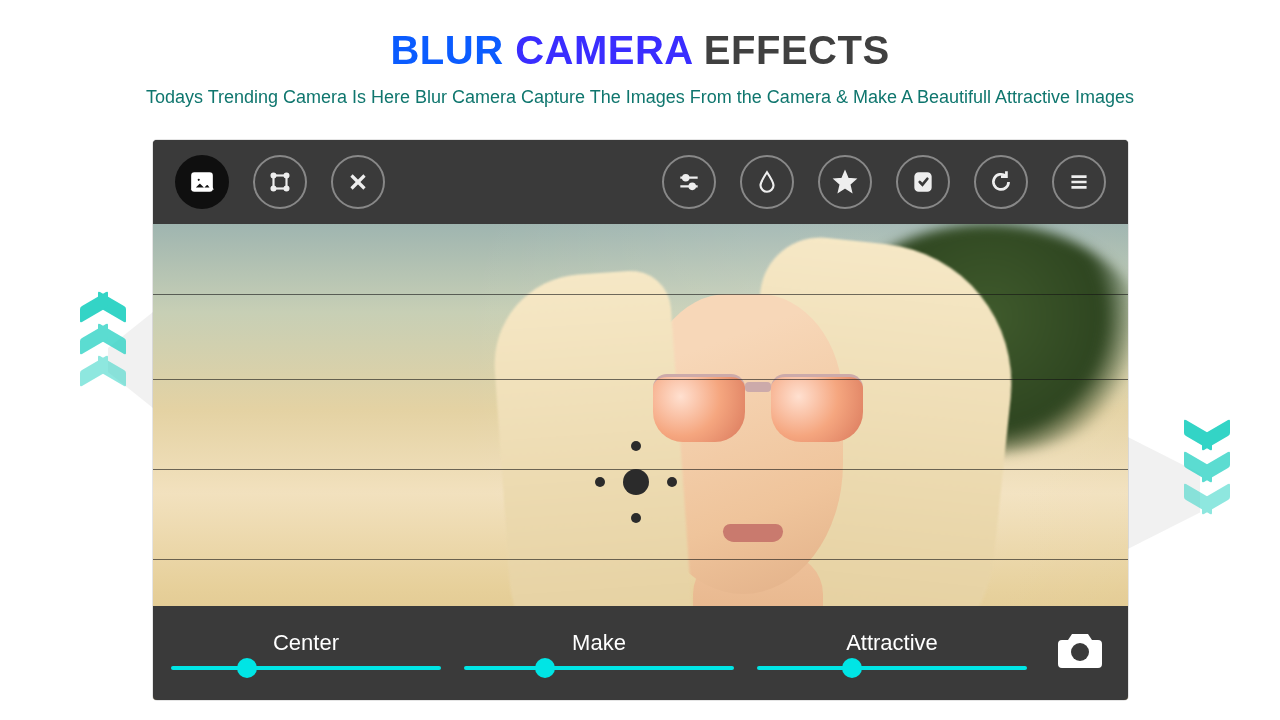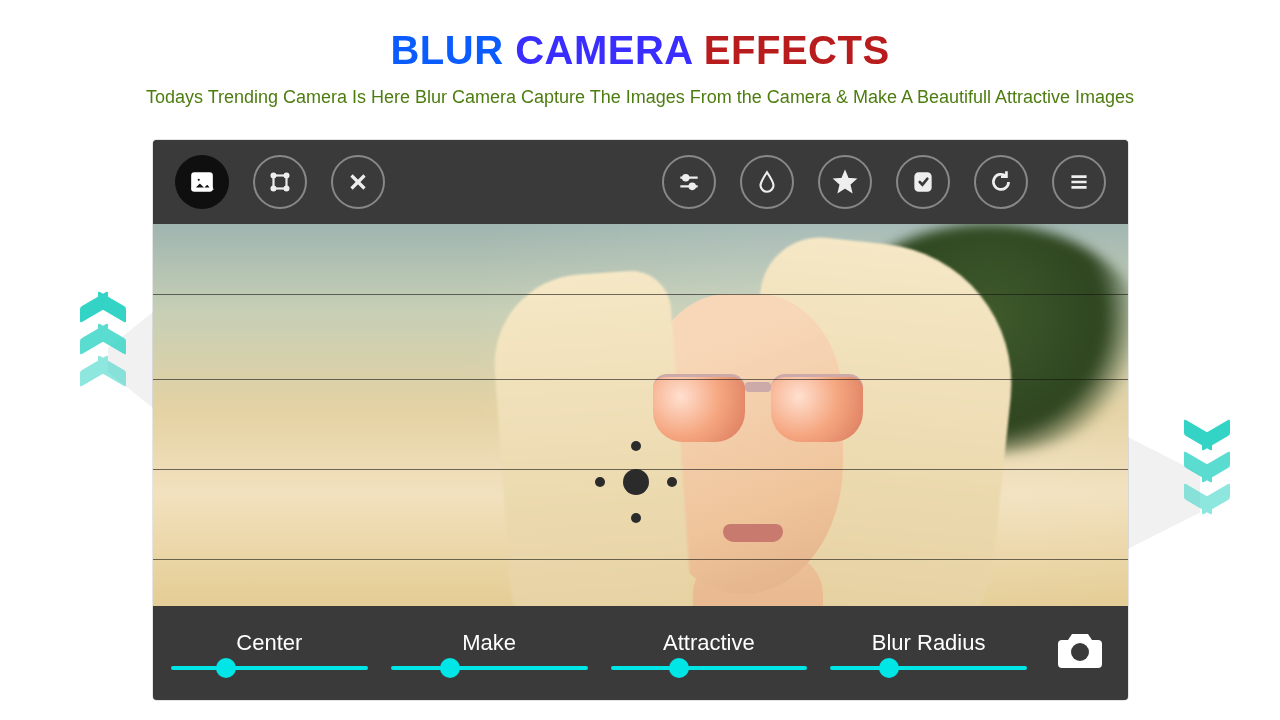--- a/index.html
+++ b/index.html
@@ -13,25 +13,25 @@
   }
   .title {
     text-align: center;
     font-size: 40px;
     font-weight: 800;
     margin-top: 28px;
     letter-spacing: 0.5px;
   }
   .title .w1 { color: #0b5cff; }
   .title .w2 { color: #3a2dff; }
-  .title .w3 { color: #b91c1c; }
+  .title .w3 { color: #404040; }
   .subtitle {
     text-align: center;
     font-size: 18px;
-    color: #4d7c0f;
+    color: #0f766e;
     margin-top: 14px;
     font-weight: 500;
   }
   .device-frame {
     position: absolute;
     left: 153px;
     top: 140px;
     width: 975px;
     height: 560px;
     background: #3a3a3a;
@@ -378,26 +378,20 @@
       <div class="slider-track">
         <div class="slider-thumb" style="left:30%"></div>
       </div>
     </div>
     <div class="slider-group">
       <div class="slider-label">Attractive</div>
       <div class="slider-track">
         <div class="slider-thumb" style="left:35%"></div>
       </div>
     </div>
-    <div class="slider-group">
-      <div class="slider-label">Blur Radius</div>
-      <div class="slider-track">
-        <div class="slider-thumb" style="left:30%"></div>
-      </div>
-    </div>
     <div class="camera-btn">
       <svg viewBox="0 0 24 20">
           <path d="M3 5 h3 l2 -3 h8 l2 3 h3 a2 2 0 0 1 2 2 v10 a2 2 0 0 1 -2 2 h-18 a2 2 0 0 1 -2 -2 v-10 a2 2 0 0 1 2 -2 z" fill="#fff"></path>
           <circle cx="12" cy="11" r="4.5" fill="#3a3a3a"></circle>
         </svg>
     </div>
   </div>
 
 </div>
 

